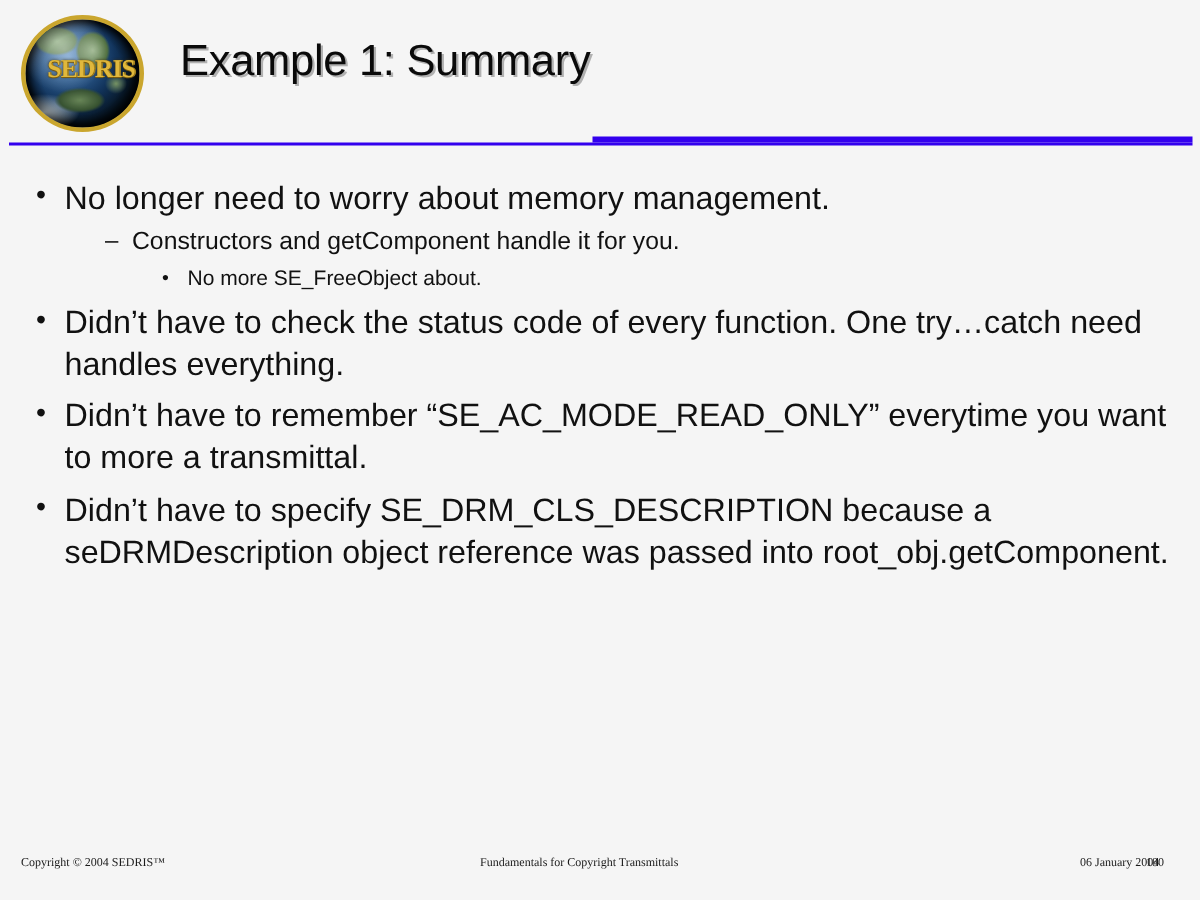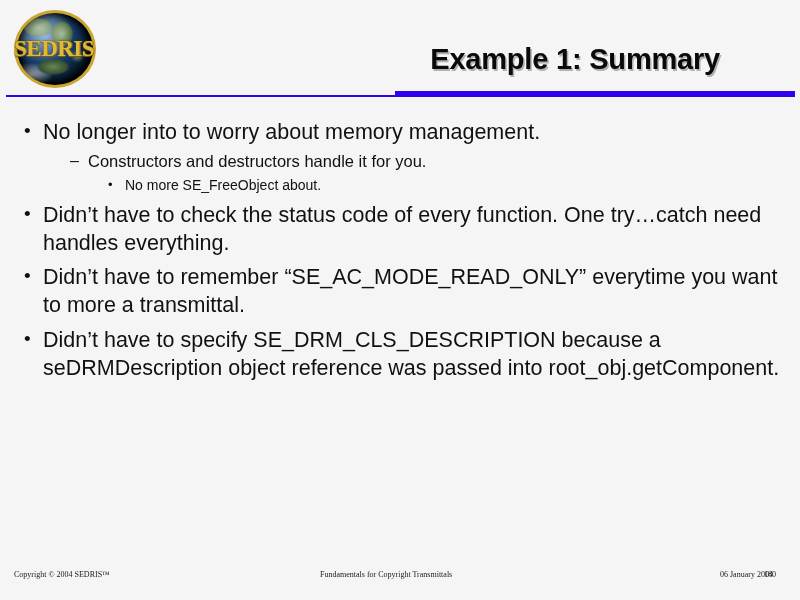--- a/index.html
+++ b/index.html
@@ -65,47 +65,46 @@
     border-radius: 50%;
     background:
       radial-gradient(circle at 34% 28%, rgba(255,255,255,.40) 0%, rgba(255,255,255,0) 40%),
       radial-gradient(circle at 50% 50%, rgba(0,0,0,0) 52%, rgba(0,0,0,.88) 88%);
   }
   .logo-text {
     position: absolute;
     left: 4px;
     top: 27px;
     width: 76px;
-    text-align: left;
+    text-align: right;
     font-family: "Liberation Serif", serif;
     font-weight: bold;
-    font-size: 23px;
+    font-size: 17px;
     letter-spacing: -0.5px;
     line-height: 1;
     color: #e0b83c;
     text-shadow:
       0 1px 0 #7a5c10,
       1px 0 0 #a8841d,
       0 0 2px #3a2a05;
     z-index: 5;
   }
 
   .slide-title {
     position: absolute;
     left: 120px;
     top: 25px;
     width: 600px;
-    text-align: right;
+    text-align: left;
     font-size: 29px;
-    font-weight: bold;
+    font-weight: normal;
     color: #0a0a0a;
     letter-spacing: -0.2px;
     text-shadow: 1.5px 1.5px 0 rgba(140,140,140,.65);
     white-space: nowrap;
-    margin-top: 18px;
   }
 
   .rule-thin {
     position: absolute;
     left: 6px;
     top: 95px;
     width: 789px;
     height: 2px;
     background: #3300ee;
   }
@@ -193,26 +192,26 @@
 
   <div class="slide-title">Example 1: Summary</div>
 
   <div class="rule-thick"></div>
   <div class="rule-thin"></div>
 
   <div class="body">
 
     <div class="b lv1">
       <span class="marker">•</span>
-      <span class="txt">No longer into to worry about memory management.</span>
+      <span class="txt">No longer need to worry about memory management.</span>
     </div>
 
     <div class="b lv2">
       <span class="marker">–</span>
-      <span class="txt">Constructors and destructors handle it for you.</span>
+      <span class="txt">Constructors and getComponent handle it for you.</span>
     </div>
 
     <div class="b lv3">
       <span class="marker">•</span>
       <span class="txt">No more SE_FreeObject about.</span>
     </div>
 
     <div class="b lv1">
       <span class="marker">•</span>
       <span class="txt">Didn’t have to check the status code of every function.   One try…catch need handles everything.</span>

